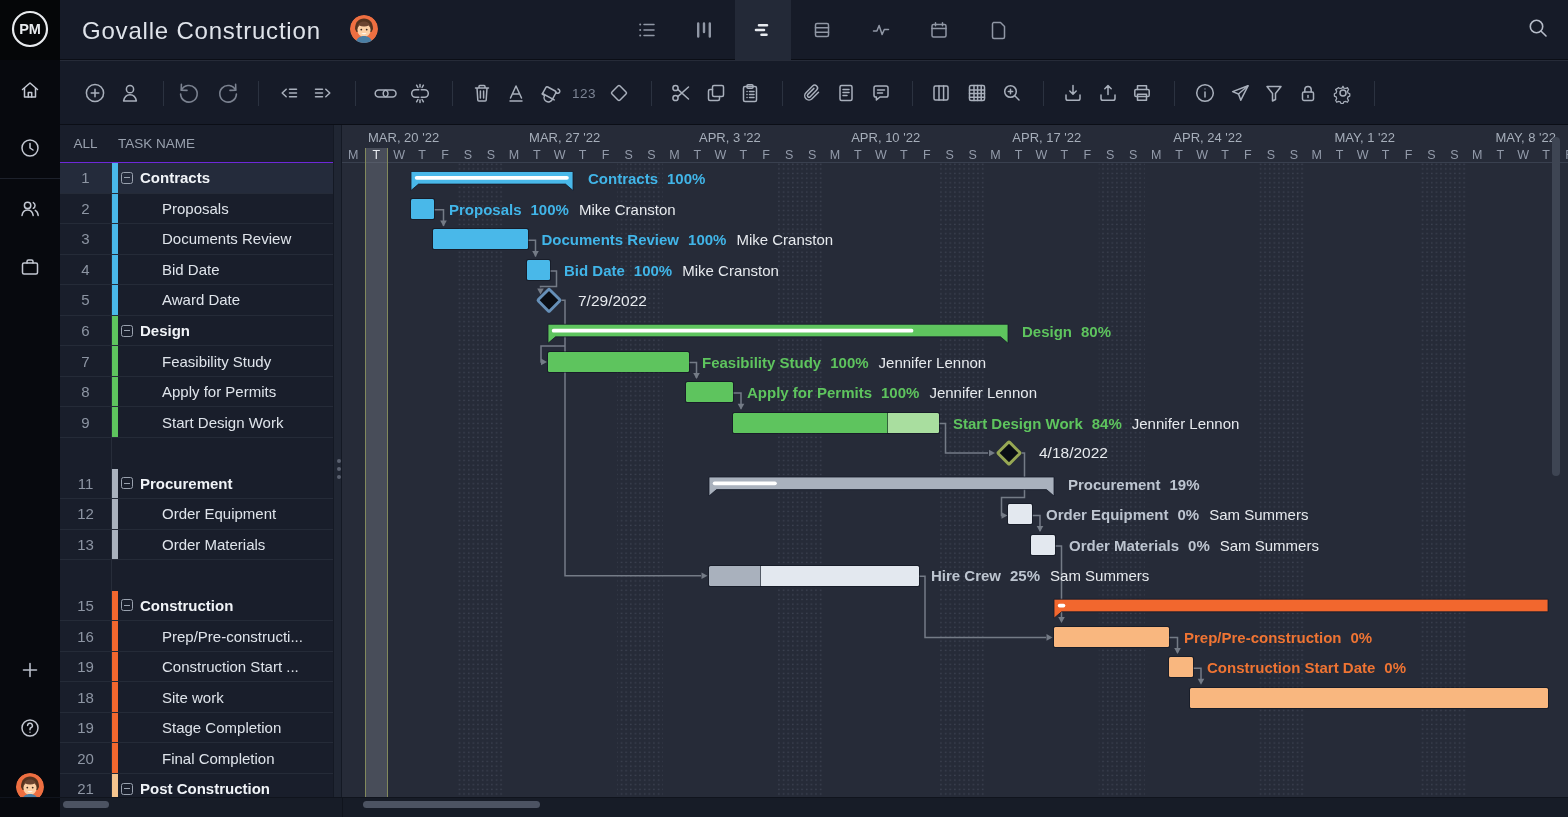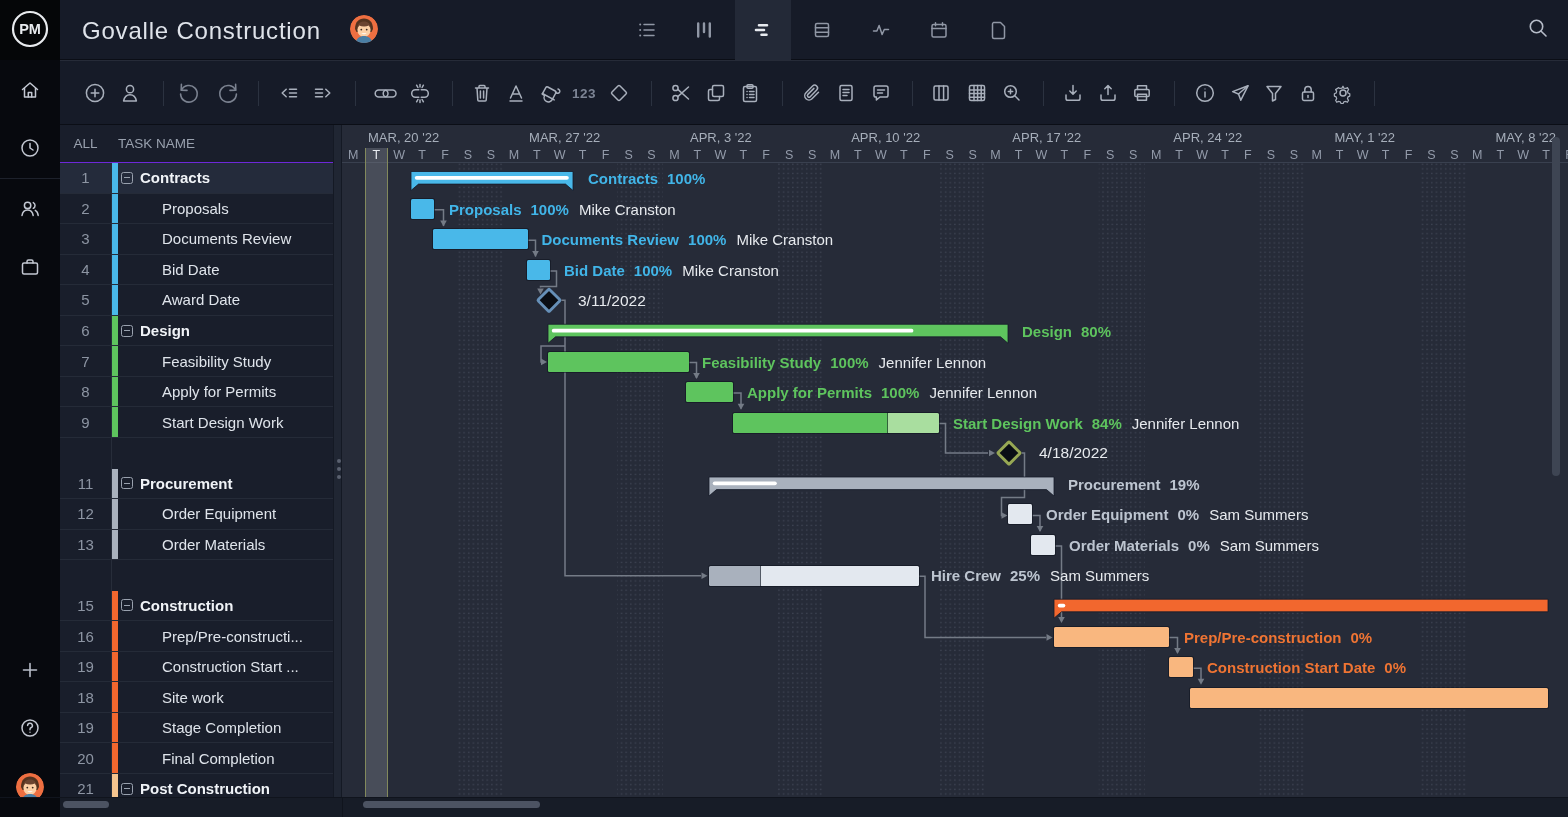--- a/index.html
+++ b/index.html
@@ -201,21 +201,21 @@
           <path d="M5 19h12" stroke="#a9b0bc" stroke-width="1.5" stroke-linecap="round" stroke-linejoin="round"></path>
         </svg>
       </div>
       <div class="ticon" style="left:469px">
         <svg width="22" height="22" viewBox="0 0 22 22" fill="none">
           <path d="M3.2 12.2 6.8 5.6a1.5 1.5 0 0 1 2-.6l7.4 4a1.5 1.5 0 0 1 .6 2l-3.6 6.6a4.3 4.3 0 0 1-7.6-4.1z" stroke="#a9b0bc" stroke-width="1.5" stroke-linecap="round" stroke-linejoin="round"></path>
           <path d="M3.4 11.5l11.8 6.4" stroke="#a9b0bc" stroke-width="1.5" stroke-linecap="round" stroke-linejoin="round"></path>
           <path d="M16.6 10.5c1.6.9 3.2 1 4-.4.7-1.3-.2-2.6-1.6-3.1" stroke="#a9b0bc" stroke-width="1.5" stroke-linecap="round" stroke-linejoin="round"></path>
         </svg>
       </div>
-      <div class="ticon" style="left:503px;color:#7c8494;font-size:13.5px;font-weight:bold;letter-spacing:0.5px;">123</div>
+      <div class="ticon" style="left:503px;color:#7c8494;font-size:13.5px;font-weight:normal;letter-spacing:0.5px;">123</div>
       <div class="ticon" style="left:538px">
         <svg width="22" height="22" viewBox="0 0 22 22" fill="none">
           <rect x="5.3" y="5.3" width="11.4" height="11.4" rx="1.5" transform="rotate(45 11 11)" stroke="#a9b0bc" stroke-width="1.5" stroke-linecap="round" stroke-linejoin="round"></rect>
         </svg>
       </div>
       <div class="ticon" style="left:600px">
         <svg width="22" height="22" viewBox="0 0 22 22" fill="none">
           <circle cx="5.5" cy="6" r="2.6" stroke="#a9b0bc" stroke-width="1.5" stroke-linecap="round" stroke-linejoin="round"></circle>
           <circle cx="5.5" cy="16" r="2.6" stroke="#a9b0bc" stroke-width="1.5" stroke-linecap="round" stroke-linejoin="round"></circle>
           <path d="M7.8 7.4 18.5 17M7.8 14.6 18.5 5" stroke="#a9b0bc" stroke-width="1.5" stroke-linecap="round" stroke-linejoin="round"></path>
@@ -497,21 +497,21 @@
         <rect x="275.08" y="38" width="45.88" height="634" fill="url(#wd)"></rect>
         <rect x="435.66" y="38" width="45.88" height="634" fill="url(#wd)"></rect>
         <rect x="596.24" y="38" width="45.88" height="634" fill="url(#wd)"></rect>
         <rect x="756.82" y="38" width="45.88" height="634" fill="url(#wd)"></rect>
         <rect x="917.40" y="38" width="45.88" height="634" fill="url(#wd)"></rect>
         <rect x="1077.98" y="38" width="45.88" height="634" fill="url(#wd)"></rect>
       </svg>
     <div id="dayborder"></div>
     <div class="wklabel" style="left:26.0px">MAR, 20 '22</div>
       <div class="wklabel" style="left:187.1px">MAR, 27 '22</div>
-      <div class="wklabel" style="left:348px">APR, 3 '22</div>
+      <div class="wklabel" style="left:357px">APR, 3 '22</div>
       <div class="wklabel" style="left:509.2px">APR, 10 '22</div>
       <div class="wklabel" style="left:670.3px">APR, 17 '22</div>
       <div class="wklabel" style="left:831.3px">APR, 24 '22</div>
       <div class="wklabel" style="left:992.4px">MAY, 1 '22</div>
       <div class="wklabel" style="left:1153.5px">MAY, 8 '22</div>
     <div class="dayl" style="left:-0.20px">M</div>
       <div class="dayl" style="left:45.68px">W</div>
       <div class="dayl" style="left:68.62px">T</div>
       <div class="dayl" style="left:91.56px">F</div>
       <div class="dayl" style="left:114.50px">S</div>
@@ -617,21 +617,21 @@
       <div class="bar" style="left:689.3px;top:409.9px;width:24.0px;background:#e3e8ef"></div>
       <div class="bar" style="left:366.8px;top:440.5px;width:52.5px;background:#a9b1bd;border-radius:1.5px 0 0 1.5px"></div>
       <div class="bar" style="left:419.2px;top:440.5px;width:157.4px;background:#e3e8ef;border-radius:0 1.5px 1.5px 0"></div>
       <div class="bar" style="left:712.0px;top:501.5px;width:115.0px;background:#f9b77f"></div>
       <div class="bar" style="left:827.4px;top:532.1px;width:24.0px;background:#f9b77f"></div>
       <div class="bar" style="left:848.0px;top:562.6px;width:357.5px;background:#f9b77f"></div>
     <div class="blabel" style="left:246.0px;top:53.3px;color:#41b5e8"><span class="nm">Contracts</span><span>100%</span></div>
       <div class="blabel" style="left:107.0px;top:83.8px;color:#41b5e8"><span class="nm">Proposals</span><span>100%</span><span class="as">Mike Cranston</span></div>
       <div class="blabel" style="left:199.5px;top:114.4px;color:#41b5e8"><span class="nm">Documents Review</span><span>100%</span><span class="as">Mike Cranston</span></div>
       <div class="blabel" style="left:222.0px;top:144.9px;color:#41b5e8"><span class="nm">Bid Date</span><span>100%</span><span class="as">Mike Cranston</span></div>
-      <div class="mlabel" style="left:236.0px;top:175.5px">3/11/2022</div>
+      <div class="mlabel" style="left:236.0px;top:175.5px">7/29/2022</div>
       <div class="blabel" style="left:680.0px;top:206.0px;color:#5ec45e"><span class="nm">Design</span><span>80%</span></div>
       <div class="blabel" style="left:360.0px;top:236.6px;color:#5ec45e"><span class="nm">Feasibility Study</span><span>100%</span><span class="as">Jennifer Lennon</span></div>
       <div class="blabel" style="left:405.0px;top:267.1px;color:#5ec45e"><span class="nm">Apply for Permits</span><span>100%</span><span class="as">Jennifer Lennon</span></div>
       <div class="blabel" style="left:611.0px;top:297.7px;color:#5ec45e"><span class="nm">Start Design Work</span><span>84%</span><span class="as">Jennifer Lennon</span></div>
       <div class="mlabel" style="left:697.0px;top:328.2px">4/18/2022</div>
       <div class="blabel" style="left:726.0px;top:358.8px;color:#bdc5d0"><span class="nm">Procurement</span><span>19%</span></div>
       <div class="blabel" style="left:704.0px;top:389.3px;color:#bdc5d0"><span class="nm">Order Equipment</span><span>0%</span><span class="as">Sam Summers</span></div>
       <div class="blabel" style="left:727.0px;top:419.9px;color:#bdc5d0"><span class="nm">Order Materials</span><span>0%</span><span class="as">Sam Summers</span></div>
       <div class="blabel" style="left:589.0px;top:450.4px;color:#bdc5d0"><span class="nm">Hire Crew</span><span>25%</span><span class="as">Sam Summers</span></div>
       <div class="blabel" style="left:842.0px;top:511.5px;color:#ef7433"><span class="nm">Prep/Pre-construction</span><span>0%</span></div>

